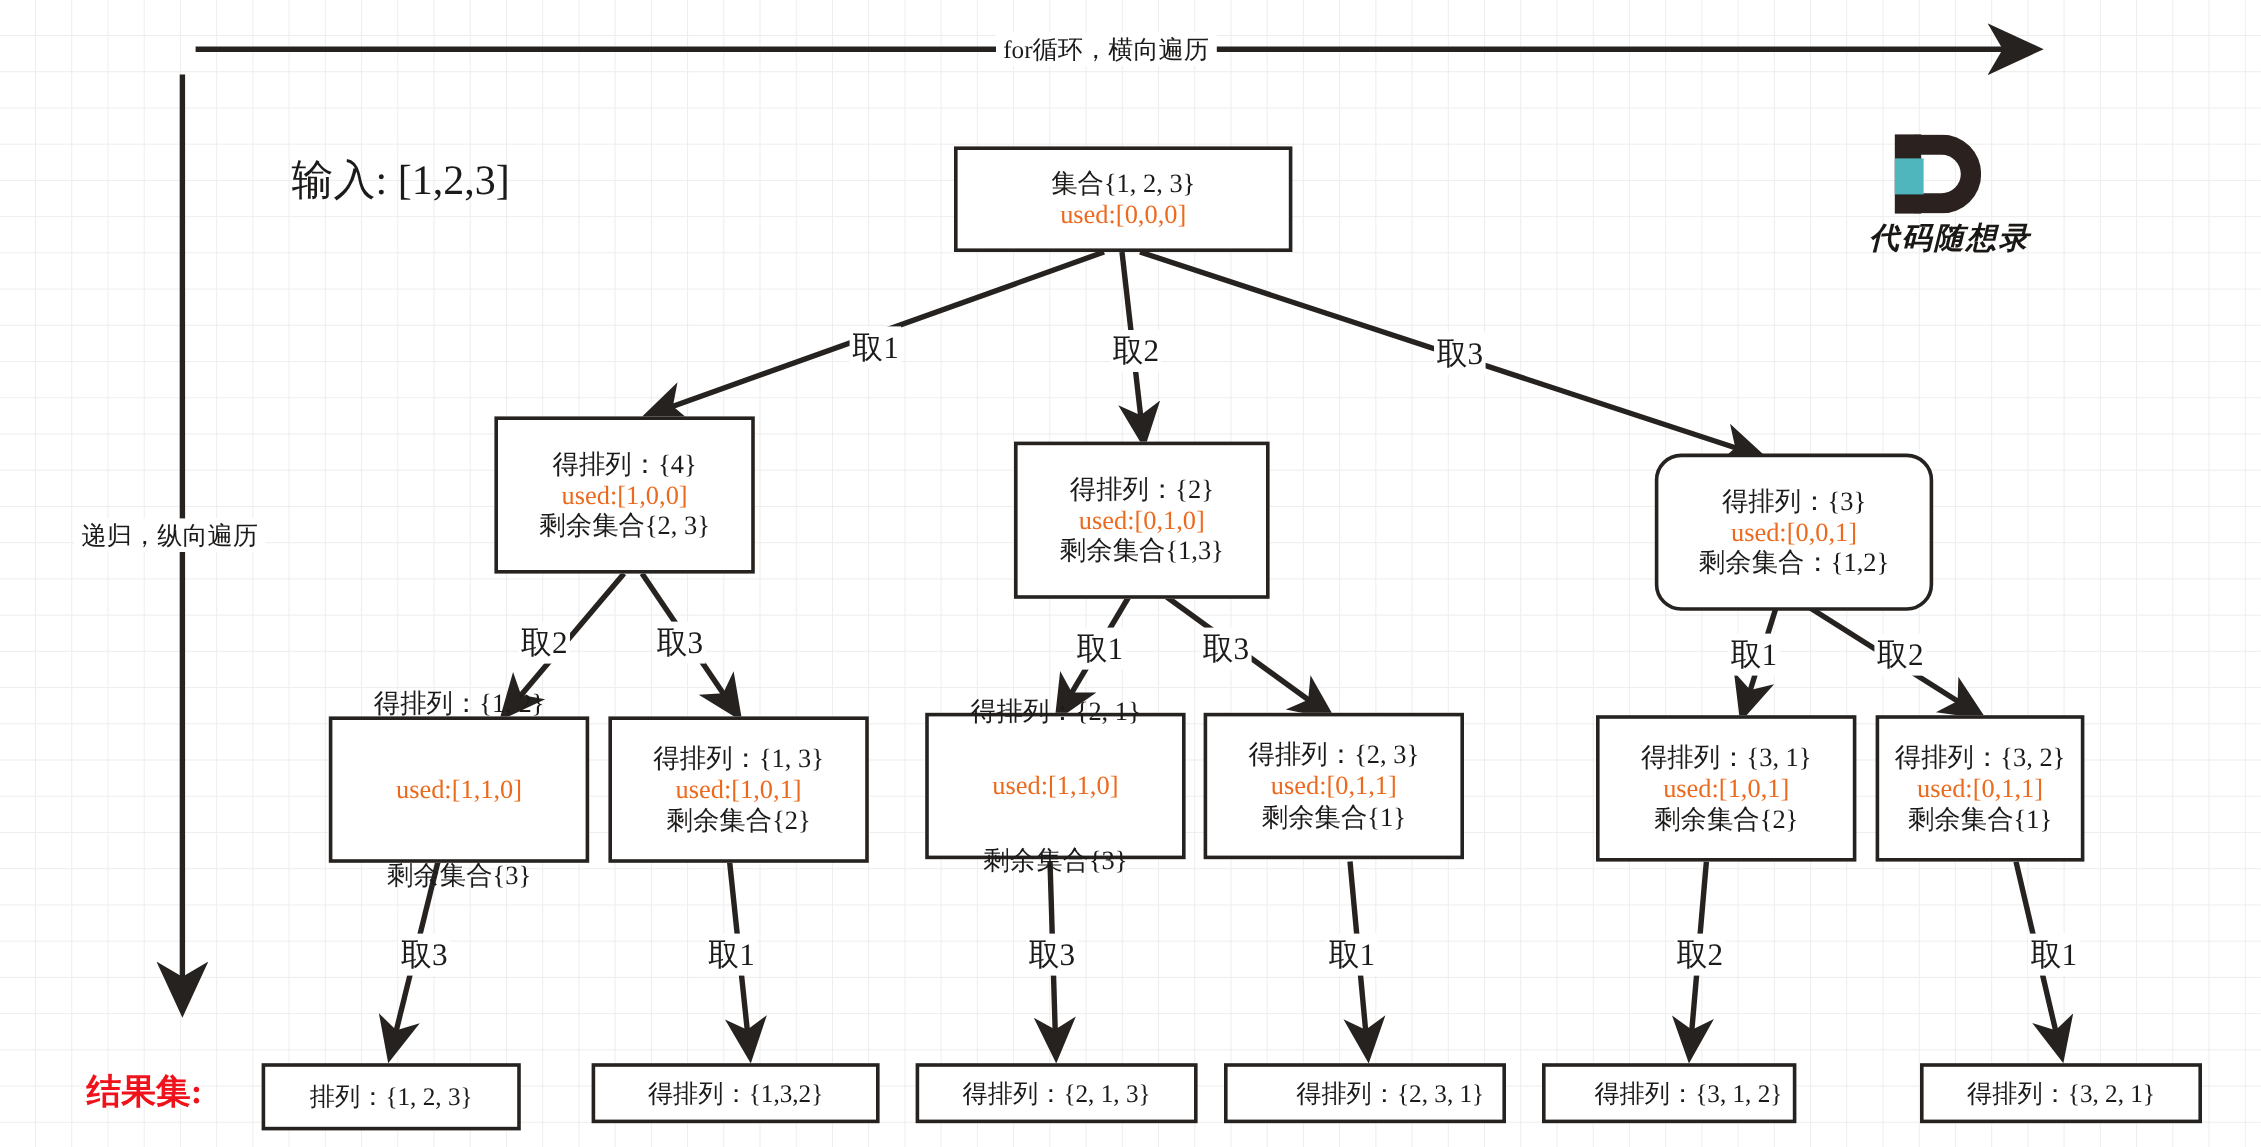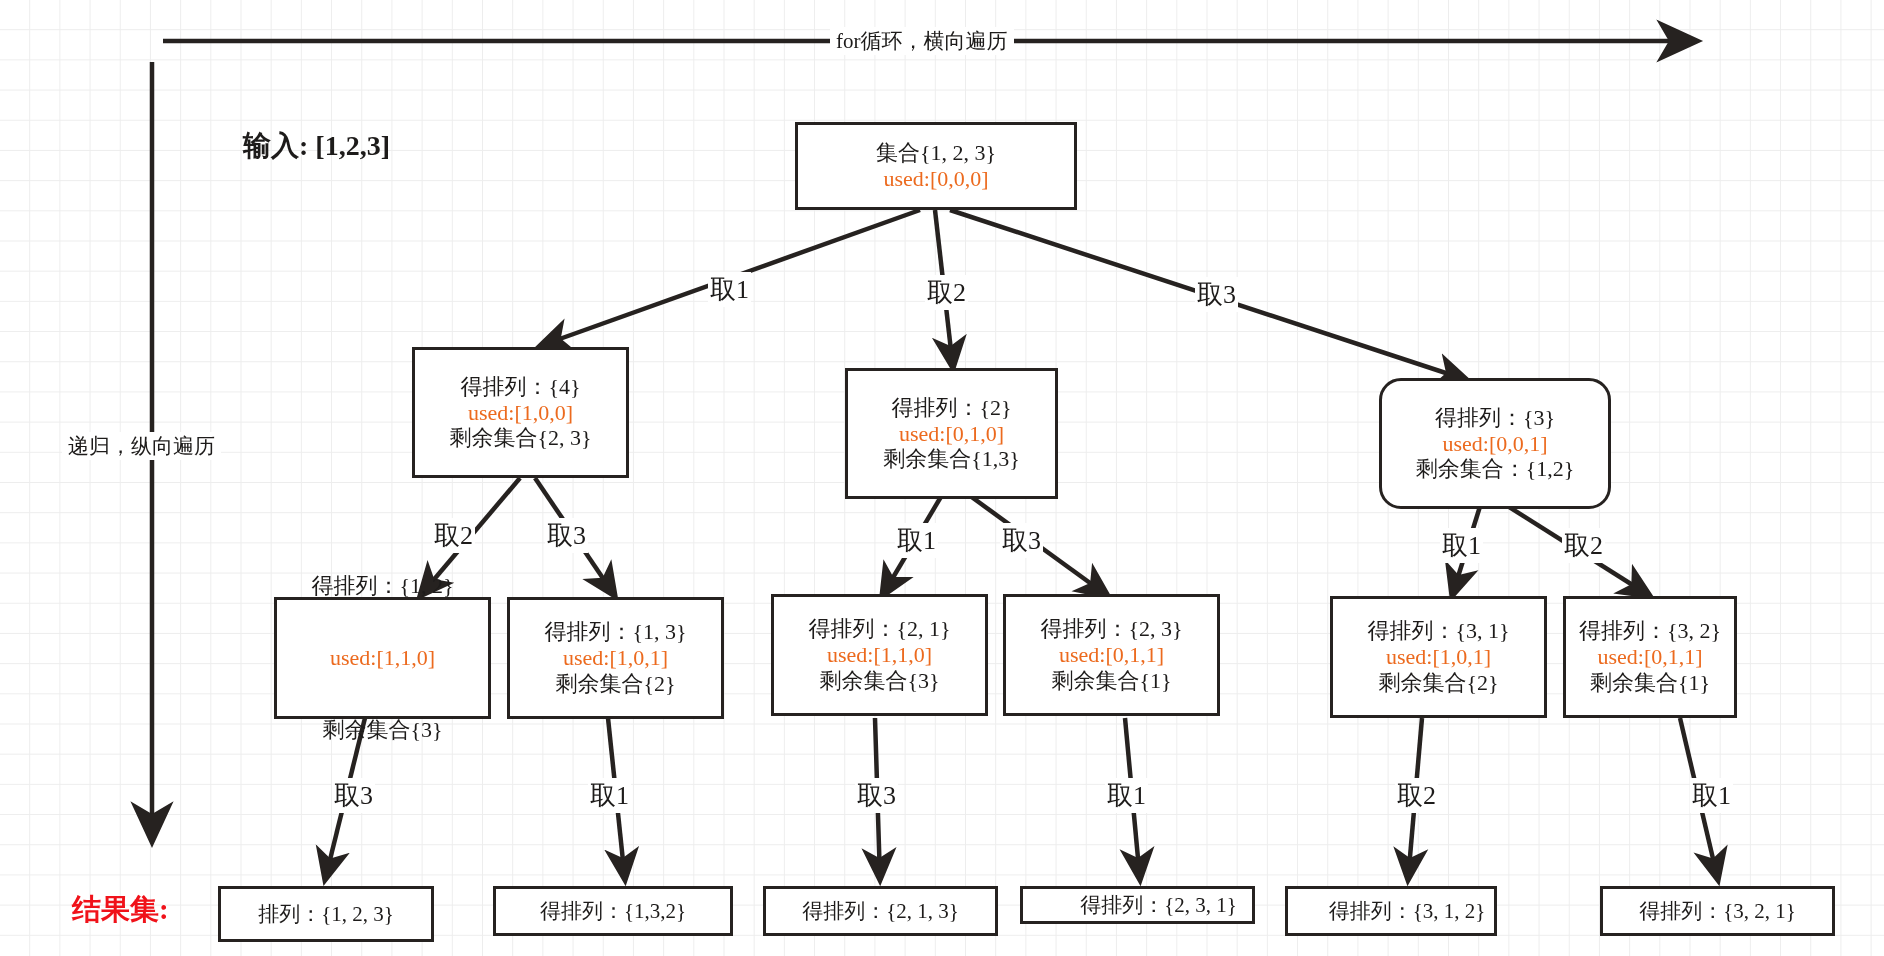--- a/index.html
+++ b/index.html
@@ -51,22 +51,22 @@
     position:absolute;
     font-size:21px;
     color:#1d1b1a;
     background:#ffffff;
     padding:0 6px;
     white-space:nowrap;
   }
 
   .input-label{
     position:absolute;
-    font-size:28px;
-    font-weight:bold;
+    font-size:35px;
+    font-weight:normal;
     color:#1d1b1a;
     white-space:nowrap;
   }
   .result-label{
     position:absolute;
     font-size:29px;
     font-weight:bold;
     color:#f0121a;
     white-space:nowrap;
     margin-left:47px;
@@ -127,20 +127,28 @@
     <line x1="1680" y1="718" x2="1718" y2="880" stroke="#262220" stroke-width="4.5" marker-end="url(#ah)"></line>
   </svg>
 
   <div class="axis-label" style="left:830px;top:27px;">for循环，横向遍历</div>
   <div class="axis-label" style="left:62px;top:432px;">递归，纵向遍历</div>
 
   <div class="input-label" style="left:243px;top:127px;">输入: [1,2,3]</div>
 
   <div class="result-label" style="left:25px;top:890px;">结果集:</div>
 
+  <div id="logo">
+    <div class="mark">
+      <div class="dstem"></div>
+      <div class="dbowl"></div>
+      <div class="teal"></div>
+    </div>
+    <div class="word">代码随想录</div>
+  </div>
 
   <div class="node" style="left:795px;top:122px;width:282px;height:88px;">
     <div>集合{1, 2, 3}</div>
     <div class="used">used:[0,0,0]</div>
   </div>
 
   <div class="node" style="left:412px;top:347px;width:217px;height:131px;">
     <div>得排列：{4}</div>
     <div class="used">used:[1,0,0]</div>
     <div>剩余集合{2, 3}</div>
@@ -159,21 +167,21 @@
   <div class="node" style="left:274px;top:597px;width:217px;height:122px;gap:46px;">
     <div>得排列：{1, 2}</div>
     <div class="used">used:[1,1,0]</div>
     <div>剩余集合{3}</div>
   </div>
   <div class="node" style="left:507px;top:597px;width:217px;height:122px;">
     <div>得排列：{1, 3}</div>
     <div class="used">used:[1,0,1]</div>
     <div>剩余集合{2}</div>
   </div>
-  <div class="node" style="left:771px;top:594px;width:217px;height:122px;">
+  <div class="node" style="left:771px;top:594px;width:217px;height:122px;gap:36px;">
     <div>得排列：{2, 1}</div>
     <div class="used">used:[1,1,0]</div>
     <div>剩余集合{3}</div>
   </div>
   <div class="node" style="left:1003px;top:594px;width:217px;height:122px;">
     <div>得排列：{2, 3}</div>
     <div class="used">used:[0,1,1]</div>
     <div>剩余集合{1}</div>
   </div>
   <div class="node" style="left:1330px;top:596px;width:217px;height:122px;">
@@ -189,21 +197,21 @@
 
   <div class="node leaf" style="left:218px;top:886px;width:216px;height:56px;">
     <div>排列：{1, 2, 3}</div>
   </div>
   <div class="node leaf" style="left:493px;top:886px;width:240px;height:50px;">
     <div>得排列：{1,3,2}</div>
   </div>
   <div class="node leaf" style="left:763px;top:886px;width:235px;height:50px;">
     <div>得排列：{2, 1, 3}</div>
   </div>
-  <div class="node leaf" style="left:1020px;top:886px;width:235px;height:38px;padding-left:42px;">
+  <div class="node leaf" style="left:1020px;top:886px;width:235px;height:50px;padding-left:42px;">
     <div>得排列：{2, 3, 1}</div>
   </div>
   <div class="node leaf" style="left:1285px;top:886px;width:212px;height:50px;padding-left:32px;">
     <div>得排列：{3, 1, 2}</div>
   </div>
   <div class="node leaf" style="left:1600px;top:886px;width:235px;height:50px;">
     <div>得排列：{3, 2, 1}</div>
   </div>
 
   <div class="elabel" style="left:708px;top:272px;">取1</div>

